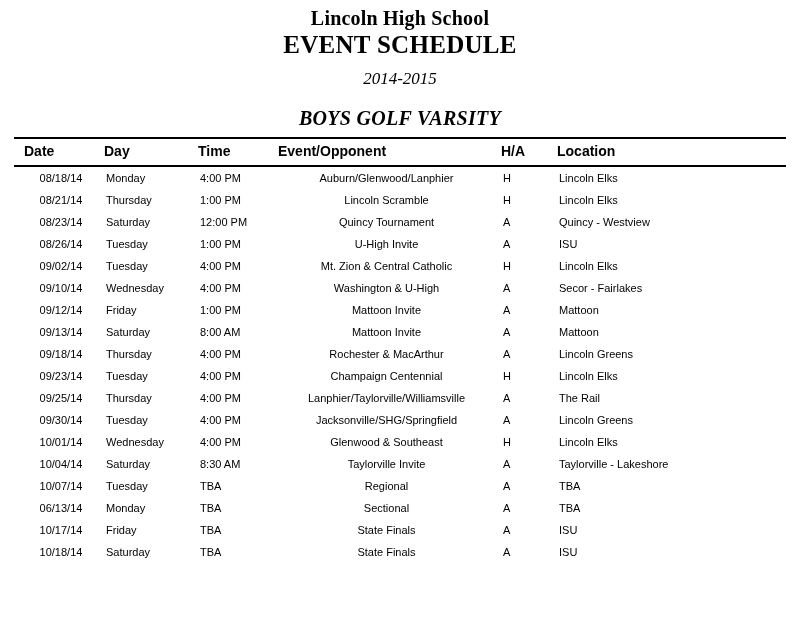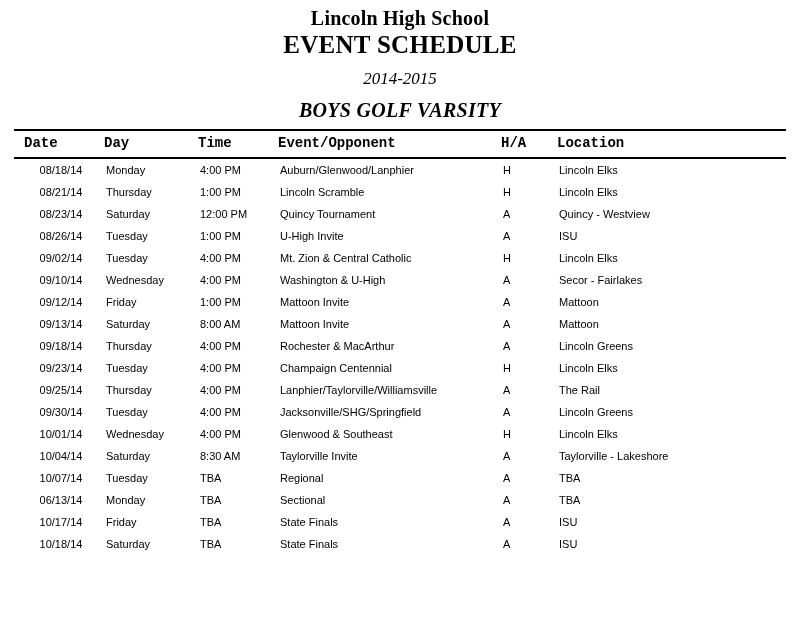--- a/index.html
+++ b/index.html
@@ -46,55 +46,55 @@
     font-style: italic;
     line-height: 22px;
     margin-top: 9px;
   }
   .team {
     font-family: "Liberation Serif", serif;
     font-size: 20px;
     font-weight: bold;
     font-style: italic;
     line-height: 24px;
-    margin-top: 8px;
+    margin-top: 16px;
     letter-spacing: 0.3px;
   }
   .rule {
     border: 0;
     border-top: 2px solid #000;
     margin: 7px 0 0 0;
     height: 0;
   }
   table.schedule {
     width: 100%;
     border-collapse: collapse;
     table-layout: fixed;
     margin-top: 0;
   }
   table.schedule th {
-    font-family: Liberation Mono, monospace;
+    font-family: Liberation Sans, sans-serif;
     font-size: 14px;
     font-weight: bold;
     text-align: left;
     padding: 4px 0 6px 0;
     vertical-align: bottom;
   }
   table.schedule tbody td {
     font-size: 11px;
     padding: 5px 0 5px 0;
     vertical-align: middle;
     white-space: nowrap;
     overflow: hidden;
     text-overflow: ellipsis;
   }
   .col-date   { width: 72px; padding-left: 12px !important; text-align: center; }
   .col-day    { width: 86px; padding-left: 10px !important; }
   .col-time   { width: 70px; padding-left: 10px !important; margin-left: 32px; }
-  .col-event  { width: 215px; padding-left: 12px !important; }
+  .col-event  { width: 215px; padding-left: 12px !important; text-align: center; }
   .col-ha     { width: 48px; padding-left: 10px !important; }
   .col-loc    { width: auto; padding-left: 10px !important; }
 
   thead .col-date  { padding-left: 10px !important; }
   thead .col-day   { padding-left: 8px !important; }
   thead .col-time  { padding-left: 8px !important; }
   thead .col-event { padding-left: 10px !important; }
   thead .col-ha    { padding-left: 8px !important; }
   thead .col-loc   { padding-left: 8px !important; }
 </style>

